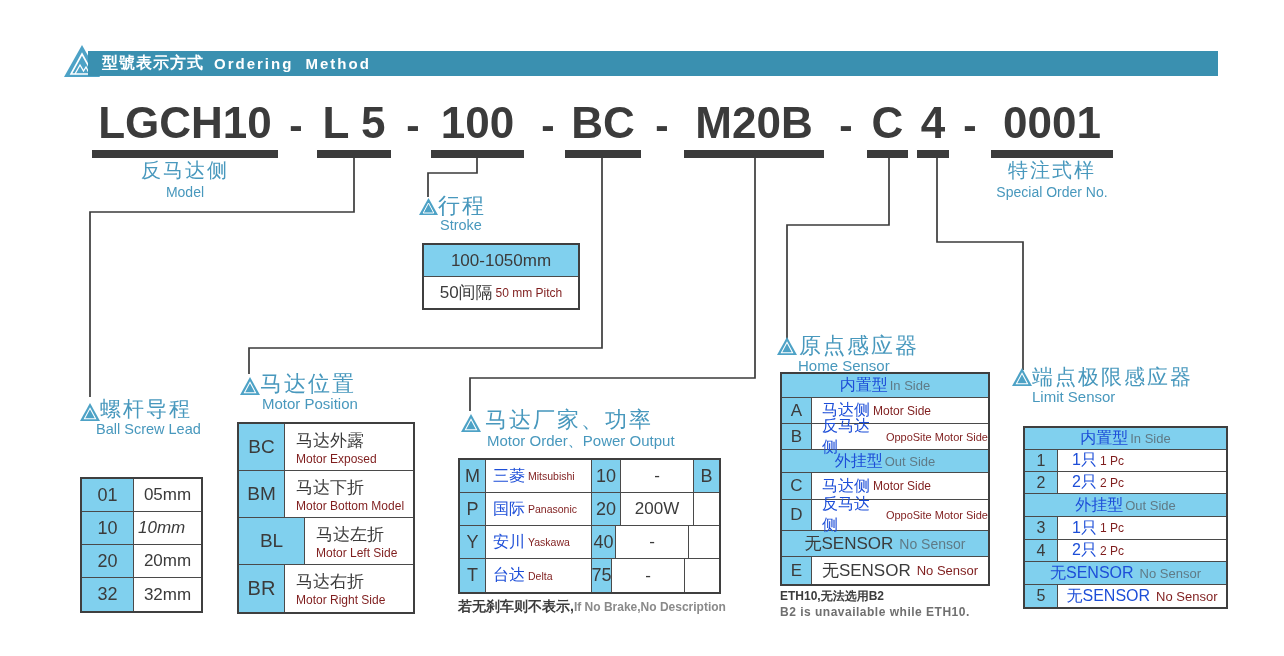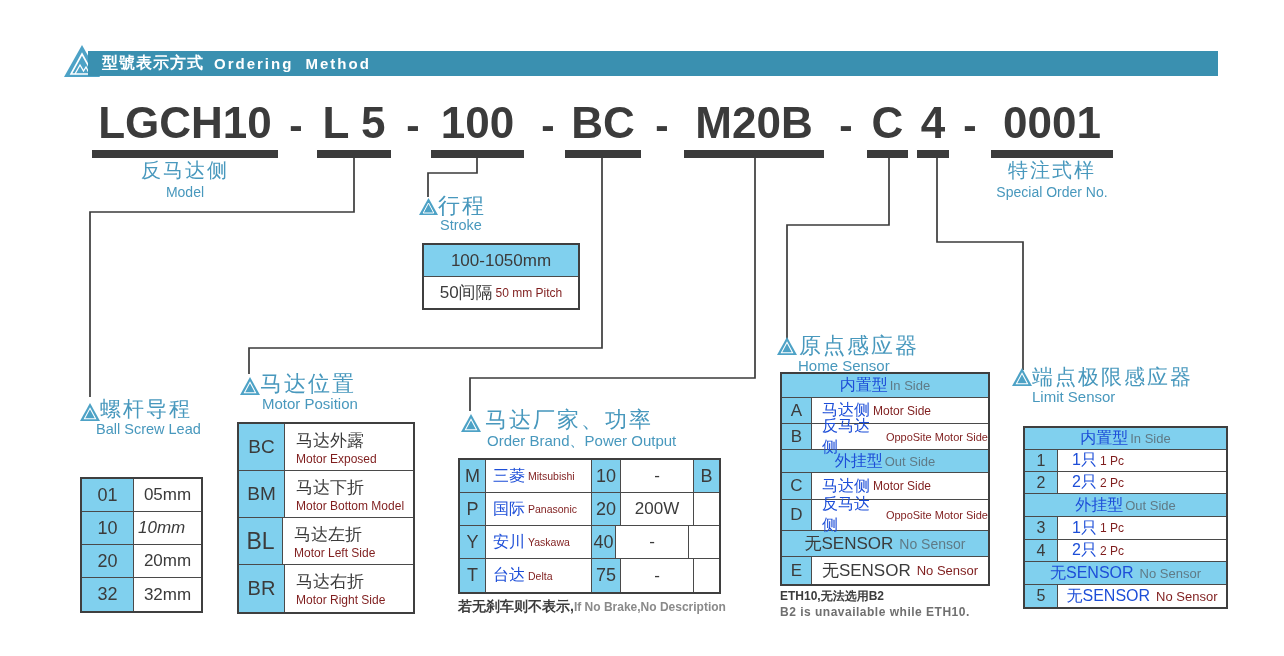--- a/index.html
+++ b/index.html
@@ -163,21 +163,21 @@
         </div>
     </div>
     <div class="row" style="height:47px;">
       <div class="ccode" style="width:46px;font-size:19px;">BM</div>
       <div class="cval2">
           <span class="zh17">马达下折</span>
           <span class="eng" style="margin-left:0;">Motor Bottom Model</span>
         </div>
     </div>
     <div class="row" style="height:47px;">
-      <div class="ccode" style="width:44px;font-size:23px;">BL</div>
+      <div class="ccode" style="width:66px;font-size:19px;">BL</div>
       <div class="cval2">
           <span class="zh17">马达左折</span>
           <span class="eng" style="margin-left:0;">Motor Left Side</span>
         </div>
     </div>
     <div class="row" style="height:47px;">
       <div class="ccode" style="width:46px;font-size:20px;">BR</div>
       <div class="cval2">
           <span class="zh17">马达右折</span>
           <span class="eng" style="margin-left:0;">Motor Right Side</span>
@@ -186,21 +186,21 @@
   </div>
 
   <div class="abs" style="left:461px;top:408px;">
     <div class="sect-title">
       <svg class="tri" width="20" height="18" viewBox="0 0 19 17" style="margin-top:6px;">
         <path d="M9.5 0 L19 17 L0 17 Z" fill="#4da2c6"></path>
         <path d="M9.5 5 L14.8 15 L4.2 15 Z" fill="none" stroke="#ffffff" stroke-width="1"></path>
       </svg>
       <span class="sect-zh" style="font-size:22px;margin-left:4px;">马达厂家、功率</span>
     </div>
-    <div class="sect-en" style="margin-left:26px;font-size:15px;">Order Brand、Power Output</div>
+    <div class="sect-en" style="margin-left:26px;font-size:15px;">Motor Order、Power Output</div>
   </div>
   <div class="tbl" style="left:458px;top:458px;width:263px;">
     <div class="row" style="height:33px;">
       <div class="ccode" style="width:26px;">M</div>
       <div class="cval" style="width:106px;flex:none;border-right:1.5px solid #4a4a4a;padding-left:7px;">
           <span class="zh16">三菱</span>
           <span class="eng" style="font-size:10.5px;">Mitsubishi</span>
         </div>
       <div class="ccode" style="width:29px;">10</div>
       <div class="cval" style="width:73px;flex:none;border-right:1.5px solid #4a4a4a;justify-content:center;padding-left:0;font-size:17px;">-</div>
@@ -225,21 +225,21 @@
       <div class="ccode" style="width:24px;">40</div>
       <div class="cval" style="width:73px;flex:none;border-right:1.5px solid #4a4a4a;justify-content:center;padding-left:0;font-size:17px;">-</div>
       <div class="cval" style="width:25px;flex:none;padding-left:0;"></div>
     </div>
     <div class="row" style="height:33px;">
       <div class="ccode" style="width:26px;">T</div>
       <div class="cval" style="width:106px;flex:none;border-right:1.5px solid #4a4a4a;padding-left:7px;">
           <span class="zh16">台达</span>
           <span class="eng" style="font-size:10.5px;">Delta</span>
         </div>
-      <div class="ccode" style="width:29px;">75</div>
+      <div class="ccode" style="width:20px;">75</div>
       <div class="cval" style="width:73px;flex:none;border-right:1.5px solid #4a4a4a;justify-content:center;padding-left:0;font-size:17px;">-</div>
       <div class="cval" style="width:25px;flex:none;padding-left:0;"></div>
     </div>
   </div>
   <div class="abs" style="left:458px;top:597px;white-space:nowrap;">
     <span class="note-zh">若无刹车则不表示,</span><span class="note-en">If No Brake,No Description</span>
   </div>
 
   <div class="abs" style="left:777px;top:334px;">
     <div class="sect-title" style="align-items:flex-end;">

